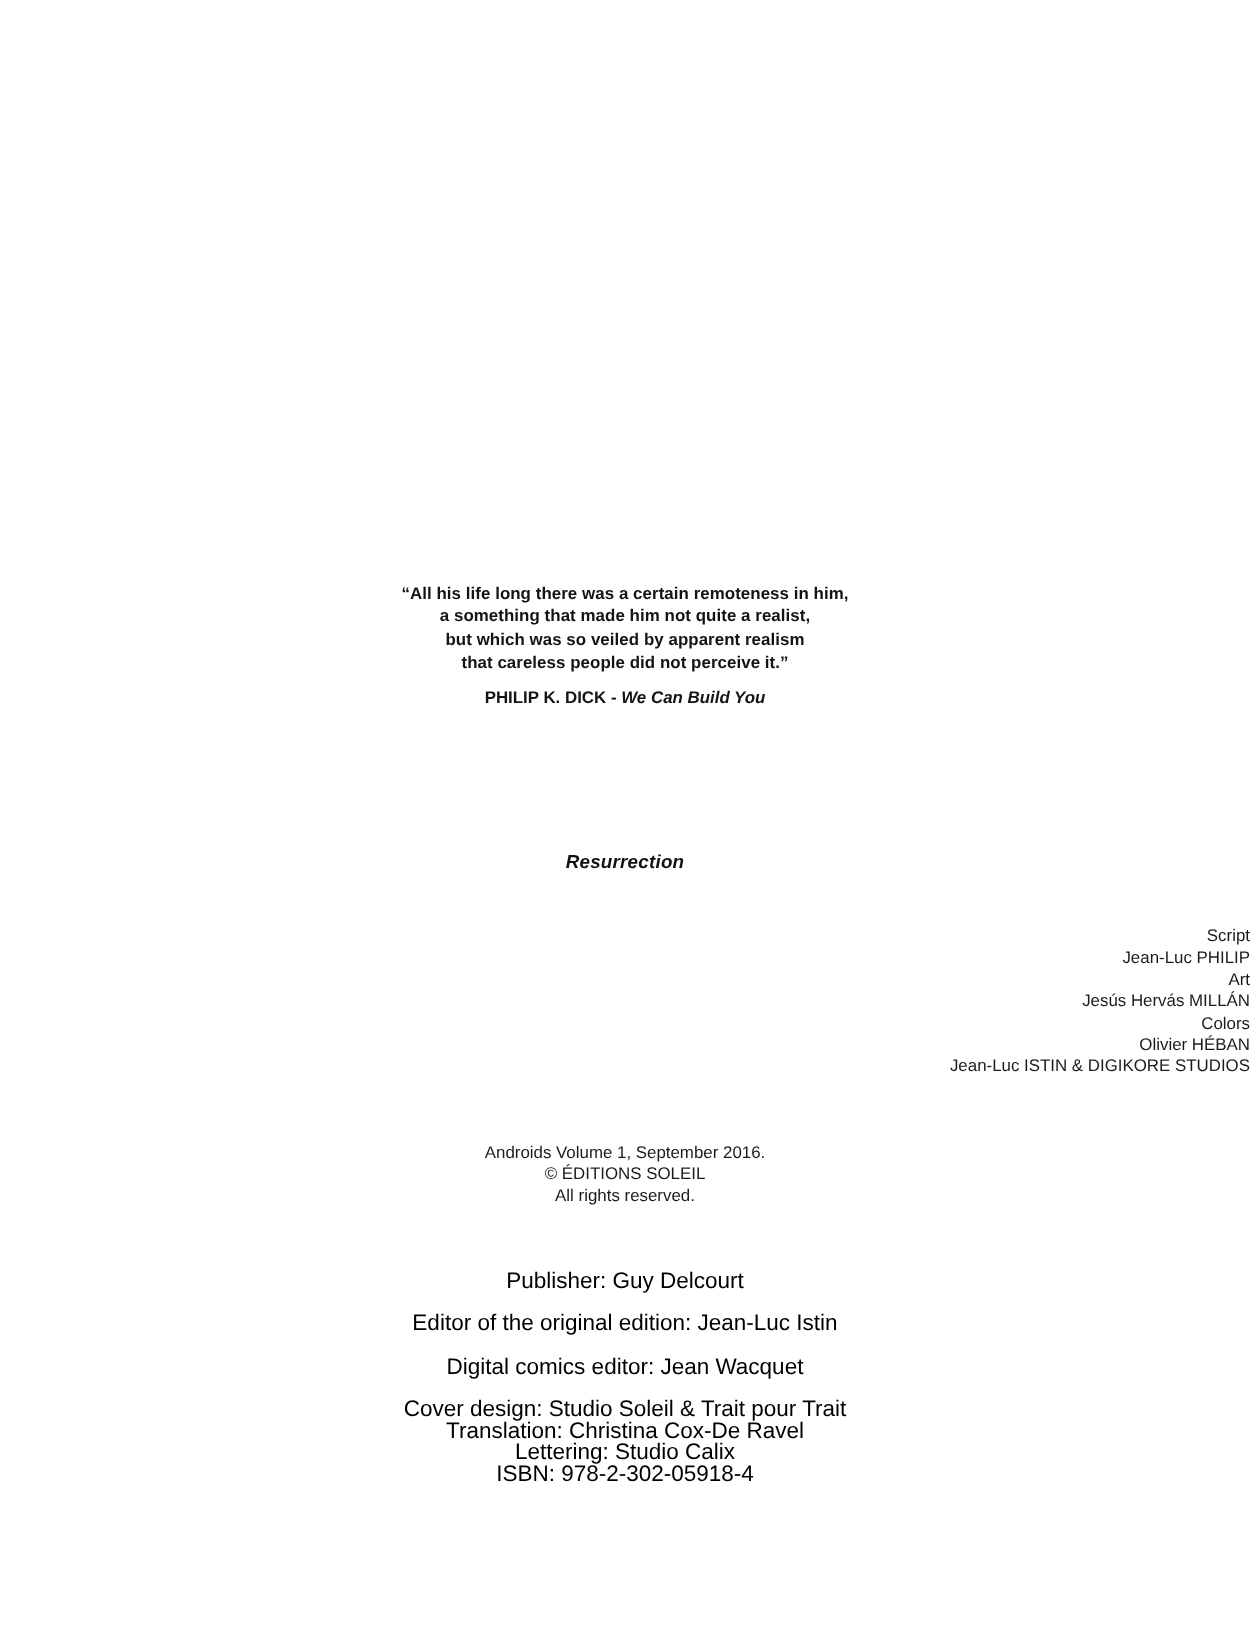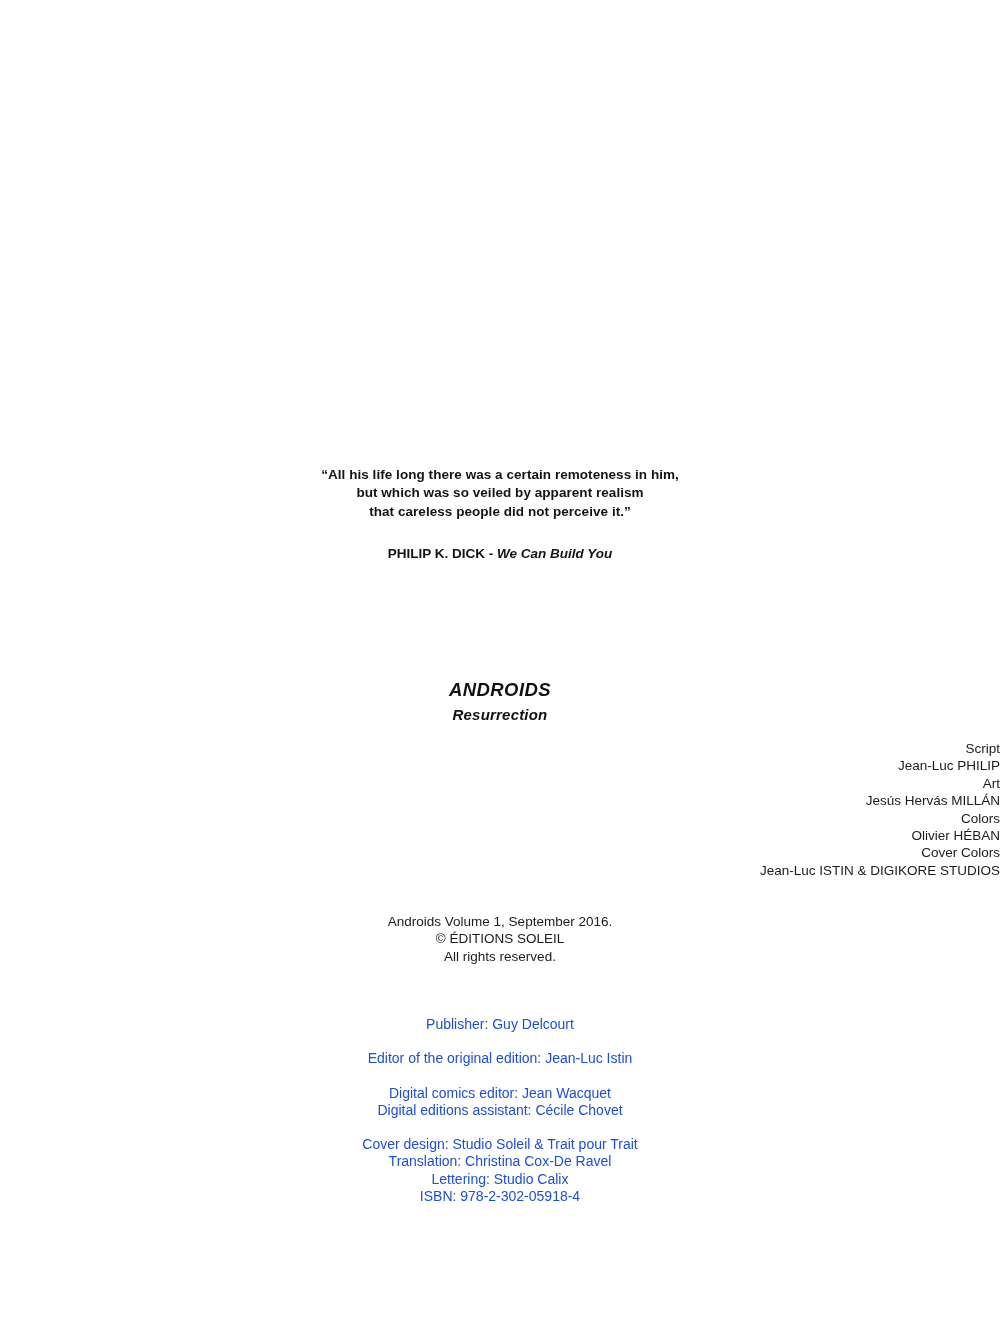--- a/index.html
+++ b/index.html
@@ -30,21 +30,21 @@
     text-align: center;
   }
   .epigraph-line {
     font-size: 13.5px;
     font-weight: bold;
     line-height: 18.3px;
     letter-spacing: 0.05px;
     color: #141414;
   }
   .epigraph-attrib {
-    margin-top: 25px;
+    margin-top: 11px;
     font-size: 13.5px;
     font-weight: bold;
     color: #141414;
   }
   .epigraph-attrib .work {
     font-style: italic;
   }
 
   
   .title-block {
@@ -109,69 +109,67 @@
     width: 1000px;
     text-align: center;
   }
   .colophon-group {
     margin-bottom: 17px;
   }
   .colophon-group:last-child {
     margin-bottom: 0;
   }
   .colophon-line {
-    font-size: 14px;
+    font-size: 18px;
     line-height: 17.3px;
-    color: #1d4ed8;
+    color: #000000;
   }
 </style>
 </head>
 <body>
 
 <div class="page">
 
   <div class="epigraph">
     <div class="epigraph-line">“All his life long there was a certain remoteness in him,</div>
+    <div class="epigraph-line">a something that made him not quite a realist,</div>
     <div class="epigraph-line">but which was so veiled by apparent realism</div>
     <div class="epigraph-line">that careless people did not perceive it.”</div>
     <div class="epigraph-attrib"><span>PHILIP K. DICK - </span><span class="work">We Can Build You</span></div>
   </div>
 
   <div class="title-block">
-    <div class="series-title">ANDROIDS</div>
     <div class="series-subtitle">Resurrection</div>
   </div>
 
   <div class="credits">
     <div class="credit-role">Script</div>
     <div class="credit-name">Jean-Luc PHILIP</div>
     <div class="credit-role">Art</div>
     <div class="credit-name">Jesús Hervás MILLÁN</div>
     <div class="credit-role">Colors</div>
     <div class="credit-name">Olivier HÉBAN</div>
-    <div class="credit-role">Cover Colors</div>
     <div class="credit-name">Jean-Luc ISTIN &amp; DIGIKORE STUDIOS</div>
   </div>
 
   <div class="publication">
     <div class="publication-line">Androids Volume 1, September 2016.</div>
     <div class="publication-line">© ÉDITIONS SOLEIL</div>
     <div class="publication-line">All rights reserved.</div>
   </div>
 
   <div class="colophon">
     <div class="colophon-group">
       <div class="colophon-line">Publisher: Guy Delcourt</div>
     </div>
     <div class="colophon-group">
       <div class="colophon-line">Editor of the original edition: Jean-Luc Istin</div>
     </div>
     <div class="colophon-group">
       <div class="colophon-line">Digital comics editor: Jean Wacquet</div>
-      <div class="colophon-line">Digital editions assistant: Cécile Chovet</div>
     </div>
     <div class="colophon-group">
       <div class="colophon-line">Cover design: Studio Soleil &amp; Trait pour Trait</div>
       <div class="colophon-line">Translation: Christina Cox-De Ravel</div>
       <div class="colophon-line">Lettering: Studio Calix</div>
       <div class="colophon-line">ISBN: 978-2-302-05918-4</div>
     </div>
   </div>
 
 </div>

